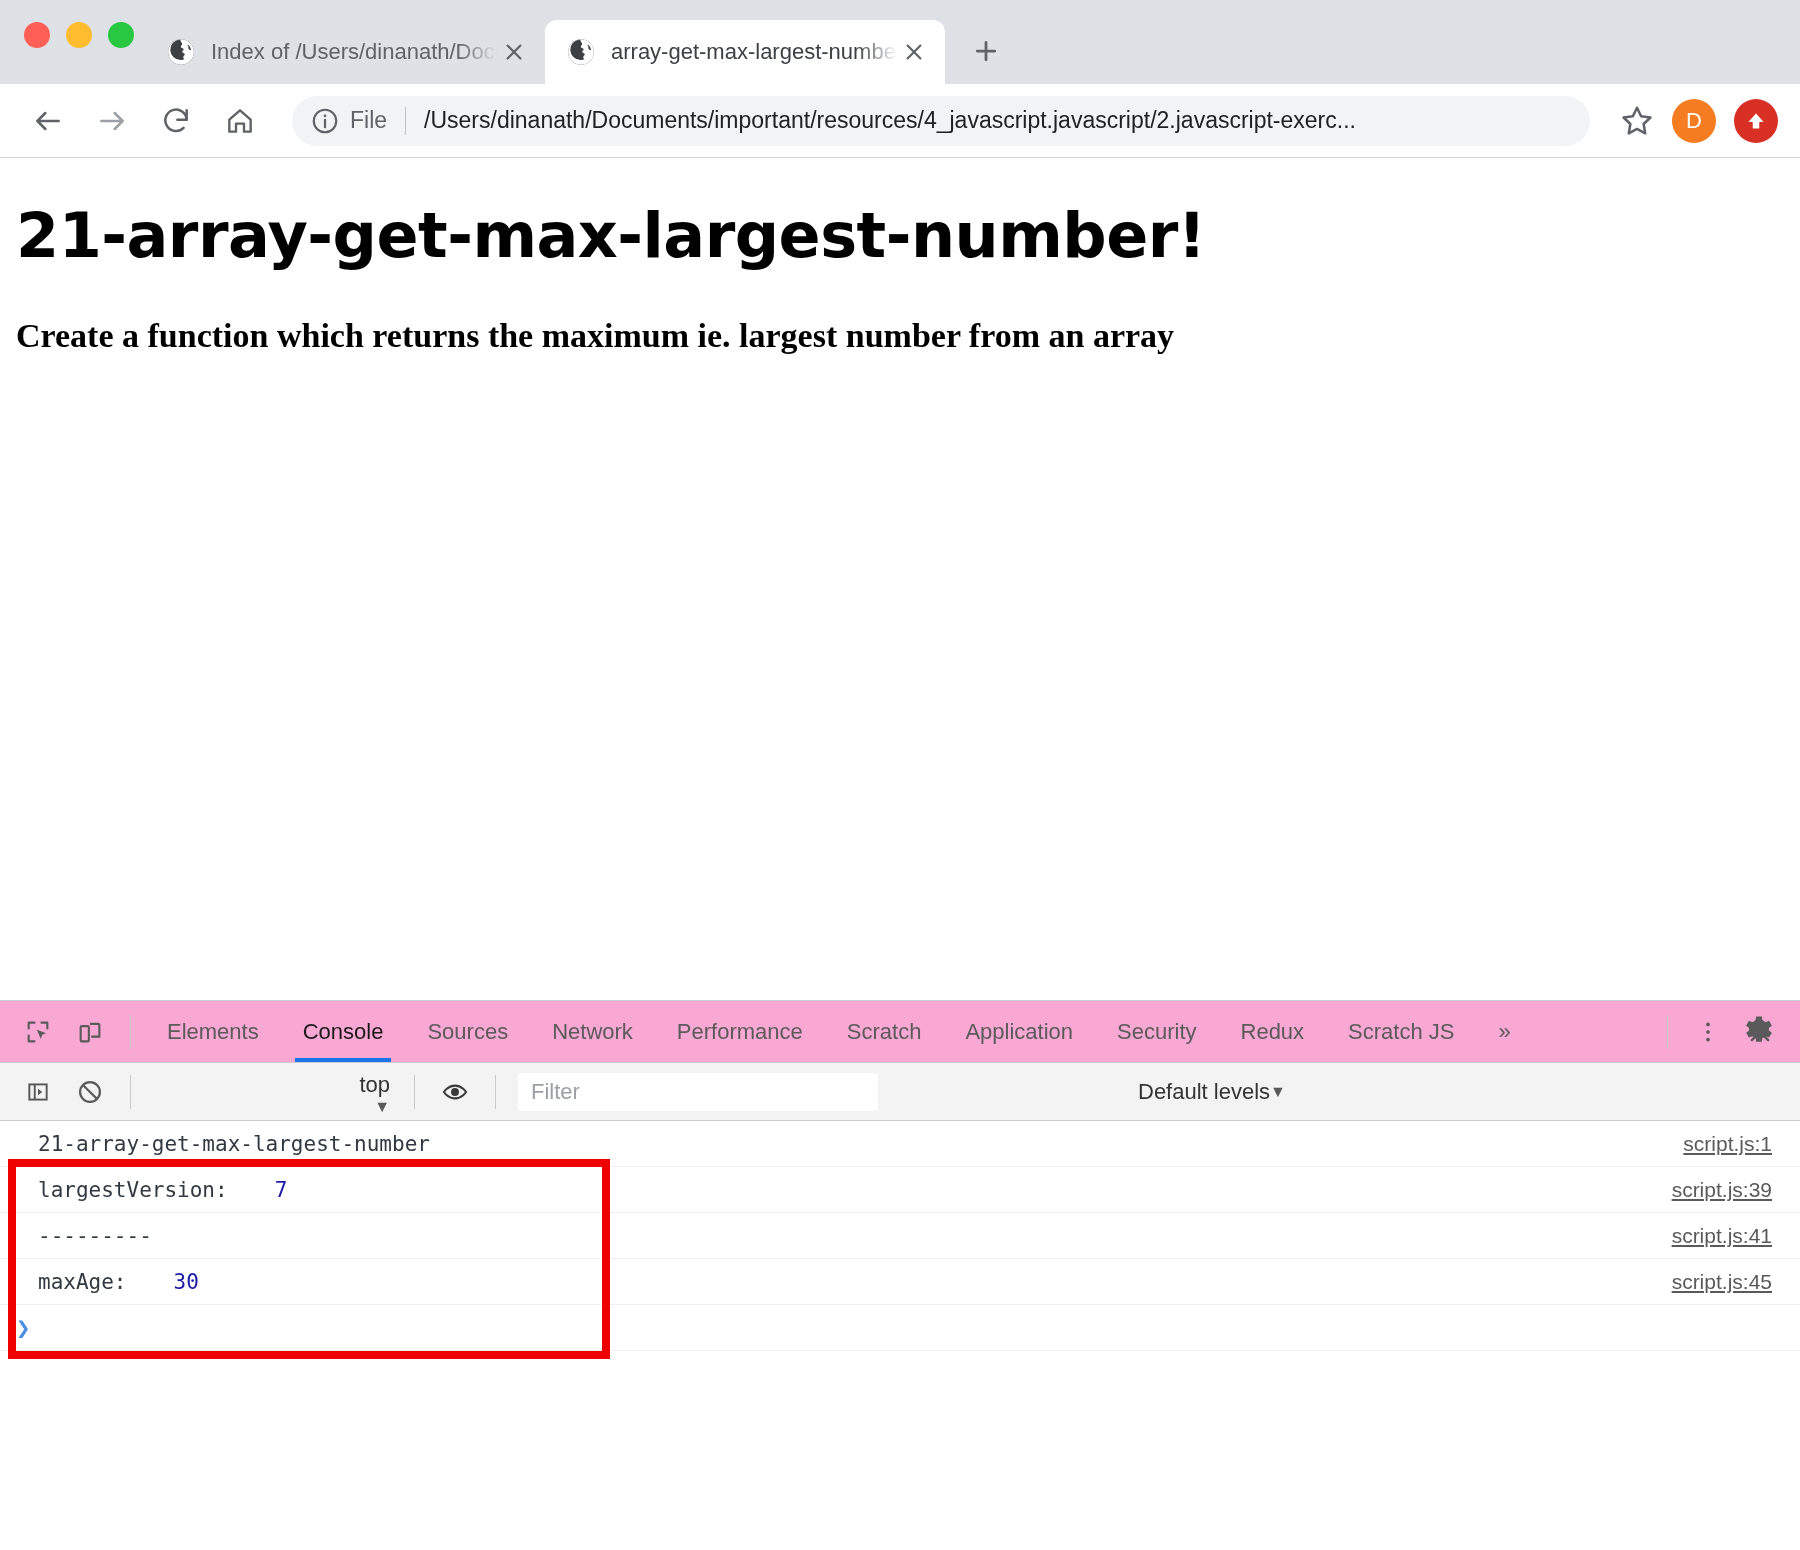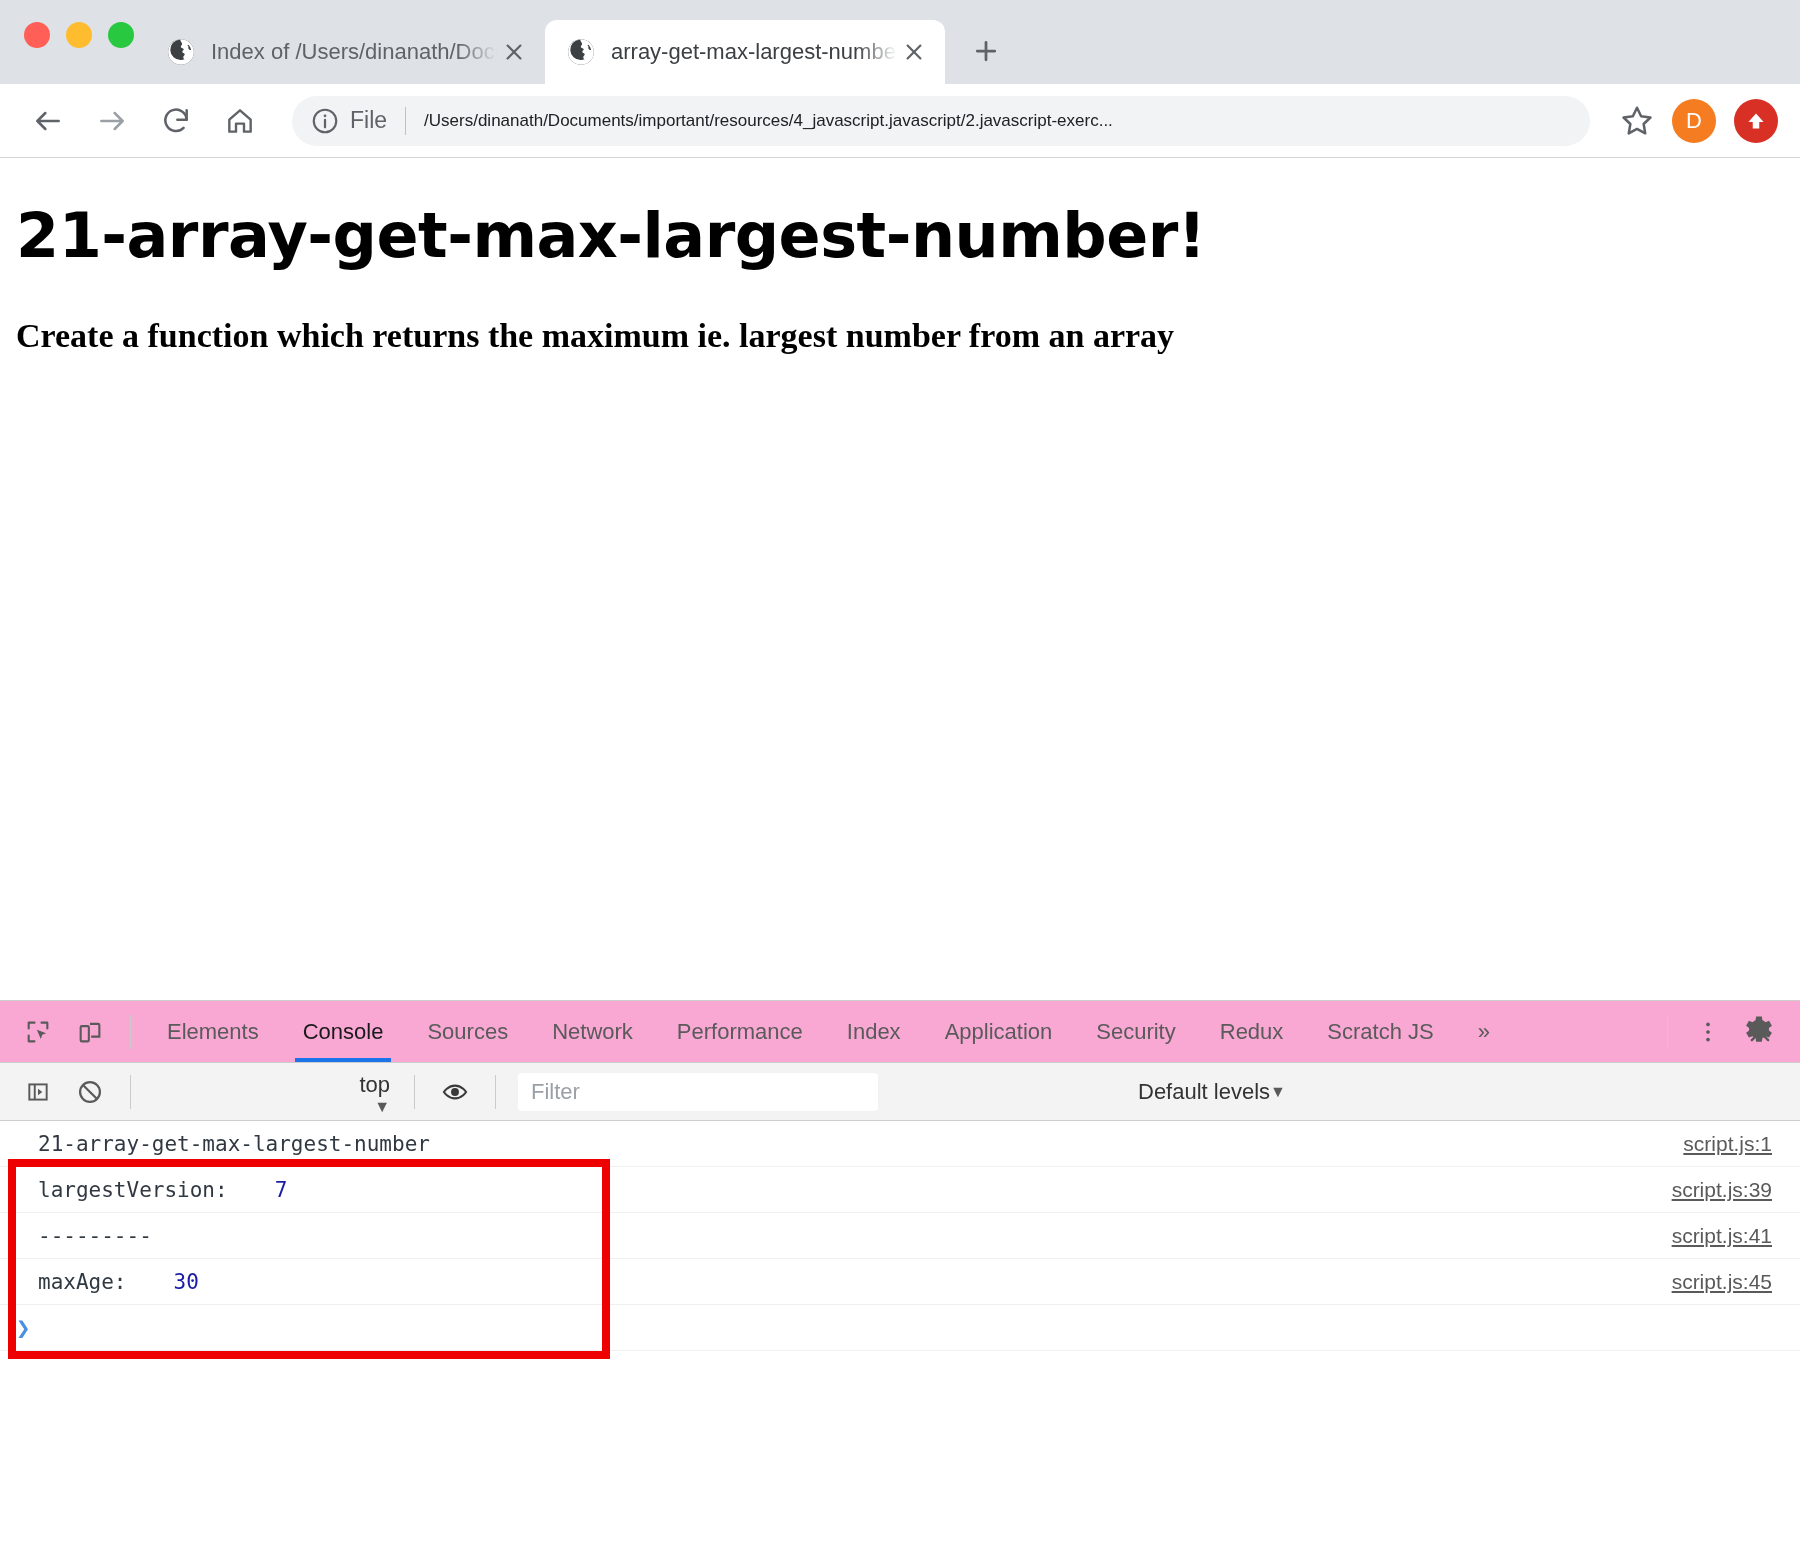--- a/index.html
+++ b/index.html
@@ -79,21 +79,21 @@
     flex: 1 1 auto; height: 50px;
     background: #f1f3f4; border-radius: 25px;
     display: flex; align-items: center;
     padding: 0 18px; margin: 0 14px;
     min-width: 0;
   }
   .omni-info { width: 30px; height: 30px; flex: 0 0 30px; color: #5f6368; margin-right: 10px; }
   .omni-scheme { font-size: 23px; color: #5f6368; white-space: nowrap; }
   .omni-sep { width: 1px; height: 28px; background: #bdc1c6; margin: 0 18px; flex: 0 0 1px; }
   .omni-url {
-    font-size: 17px; color: #202124;
+    font-size: 23px; color: #202124;
     white-space: nowrap; overflow: hidden; text-overflow: ellipsis;
     flex: 1 1 auto;
   }
   .star { width: 38px; height: 38px; flex: 0 0 38px; color: #5f6368; margin-left: 14px; }
   .avatar {
     width: 44px; height: 44px; border-radius: 50%;
     background: #f57c20; color: #ffffff;
     display: flex; align-items: center; justify-content: center;
     font-size: 22px; flex: 0 0 44px; margin-left: 16px;
   }
@@ -326,21 +326,21 @@
             <path d="M12 5h7a1 1 0 011 1v10h-7" stroke="#5a5a5a" stroke-width="1.8" fill="none"></path>
           </svg>
       </span>
       <span class="dt-vsep"></span>
 
       <span class="dt-tab">Elements</span>
       <span class="dt-tab active">Console</span>
       <span class="dt-tab">Sources</span>
       <span class="dt-tab">Network</span>
       <span class="dt-tab">Performance</span>
-      <span class="dt-tab">Index</span>
+      <span class="dt-tab">Scratch</span>
       <span class="dt-tab">Application</span>
       <span class="dt-tab">Security</span>
       <span class="dt-tab">Redux</span>
       <span class="dt-tab">Scratch JS</span>
       <span class="dt-tab">»</span>
 
       <span class="dt-right">
         <span class="dt-vsep"></span>
         <span class="dt-iconbtn">
           <svg viewBox="0 0 24 24" width="26" height="26">

